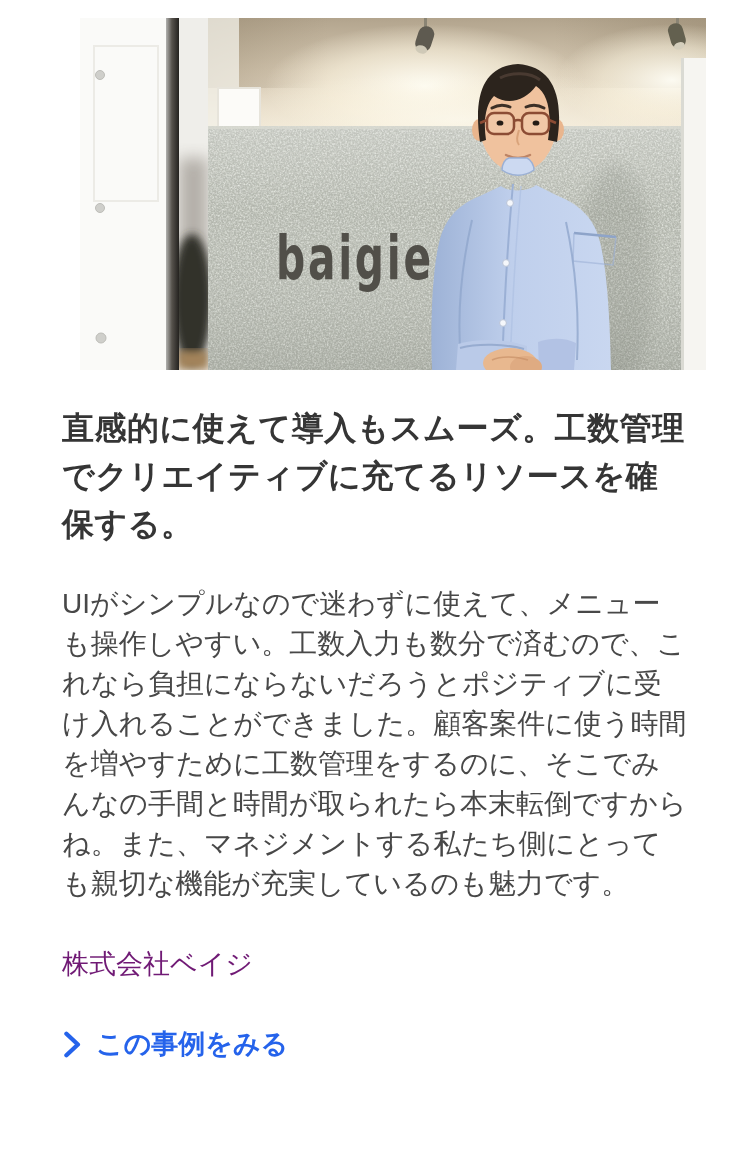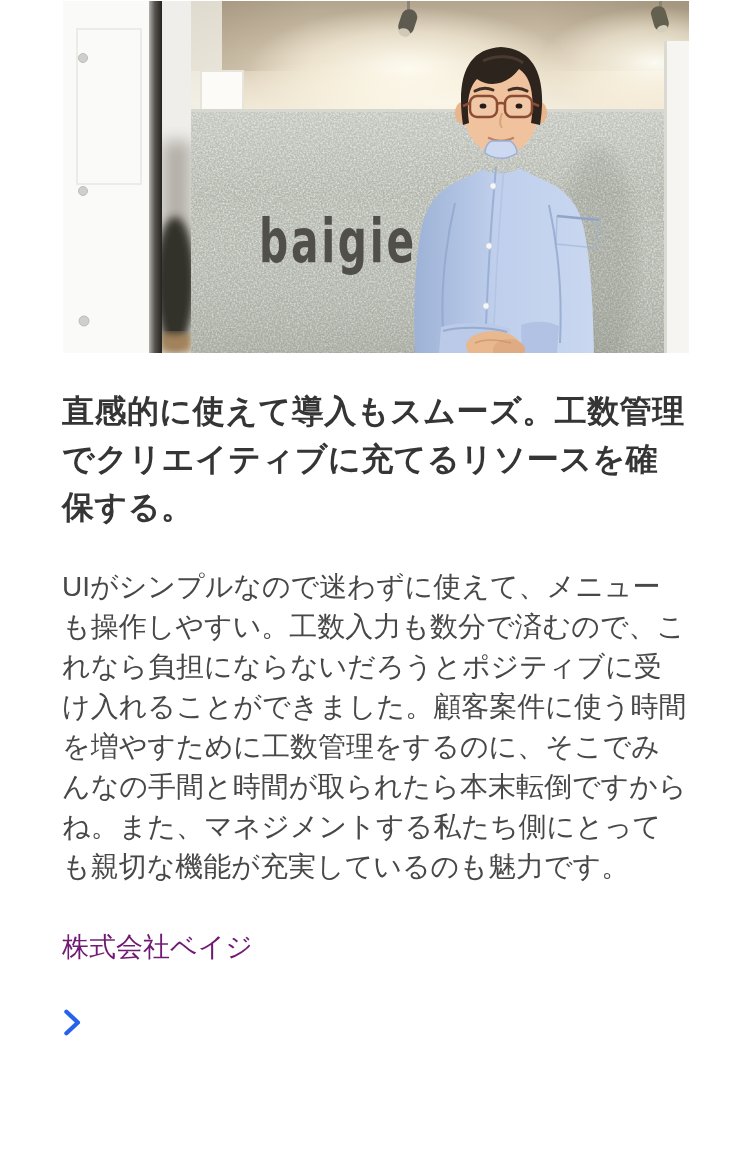--- a/index.html
+++ b/index.html
@@ -33,21 +33,21 @@
     font-size:27px;line-height:36px;font-weight:700;color:#2563eb;
   }
   .chev{flex:0 0 auto;display:block;}
 </style>
 </head>
 <body>
 
 <div class="card">
 
   
-  <figure class="photo" style="margin:1px">
+  <figure class="photo" style="margin:18px">
     <svg width="626" height="352" viewBox="0 0 626 352" xmlns="http://www.w3.org/2000/svg">
       <defs>
         <linearGradient id="ceil" x1="0" y1="0" x2="0" y2="1">
           <stop offset="0" stop-color="#b2a48d"></stop>
           <stop offset="0.45" stop-color="#d7cab4"></stop>
           <stop offset="1" stop-color="#f4ecdc"></stop>
         </linearGradient>
         <linearGradient id="ceilTop" x1="0" y1="0" x2="1" y2="0">
           <stop offset="0" stop-color="#8e7f66" stop-opacity="0.5"></stop>
           <stop offset="0.3" stop-color="#8e7f66" stop-opacity="0"></stop>
@@ -204,15 +204,16 @@
   <h2 class="heading">直感的に使えて導入もスムーズ。工数管理でクリエイティブに充てるリソースを確保する。</h2>
 
   <p class="quote">UIがシンプルなので迷わずに使えて、メニューも操作しやすい。工数入力も数分で済むので、これなら負担にならないだろうとポジティブに受け入れることができました。顧客案件に使う時間を増やすために工数管理をするのに、そこでみんなの手間と時間が取られたら本末転倒ですからね。また、マネジメントする私たち側にとっても親切な機能が充実しているのも魅力です。</p>
 
   <div class="company">株式会社ベイジ</div>
 
   <a class="case-link" href="#">
     <svg class="chev" width="21" height="27" viewBox="0 0 14 20">
       <path d="M2.5 2 L11 10 L2.5 18" fill="none" stroke="#2563eb" stroke-width="3.2" stroke-linecap="round" stroke-linejoin="round"></path>
     </svg>
+    <span class="label">この事例をみる</span>
   </a>
 
 </div>
 
 </body></html>

